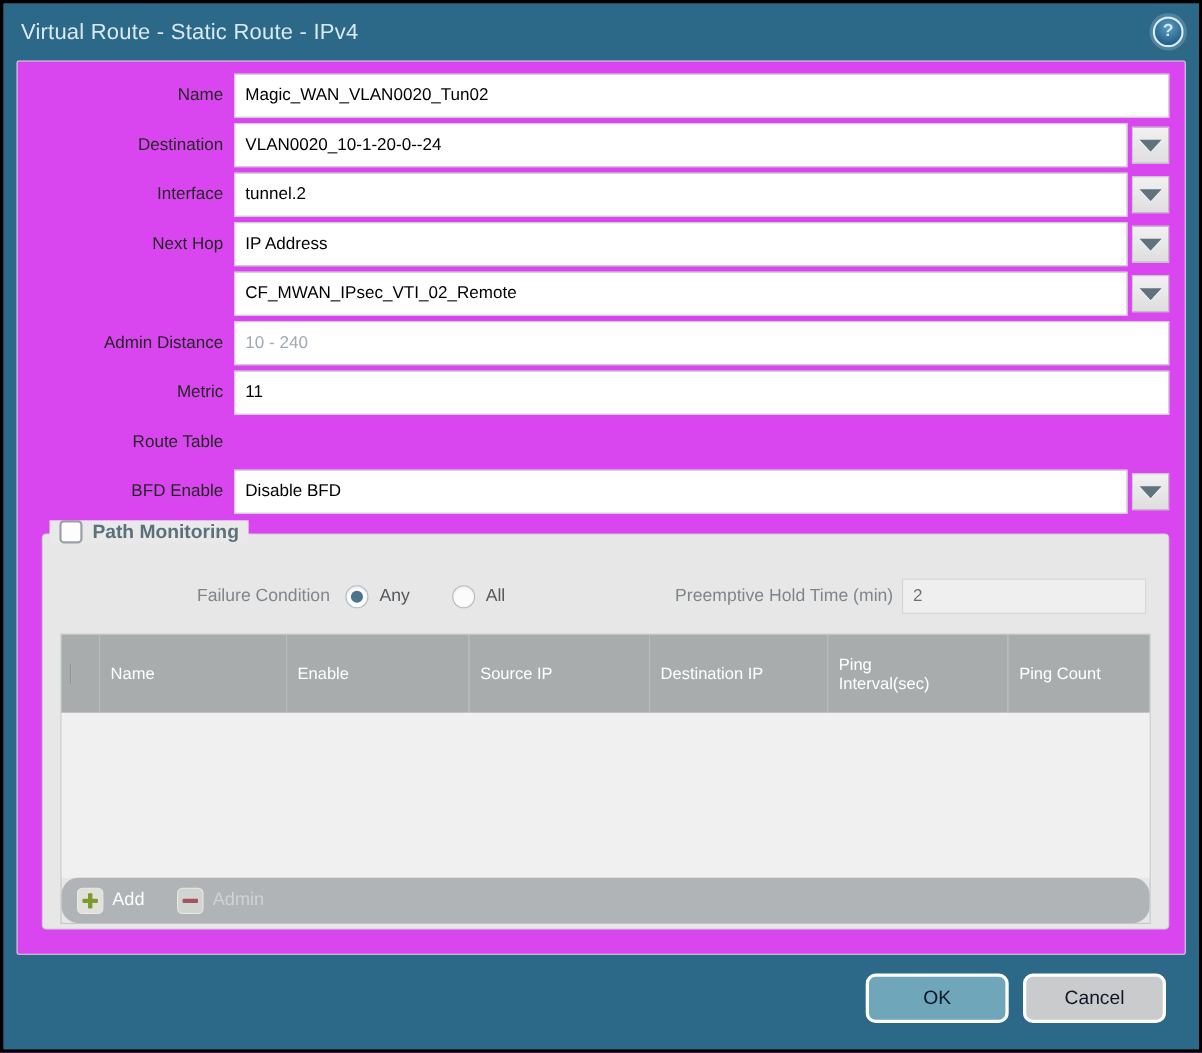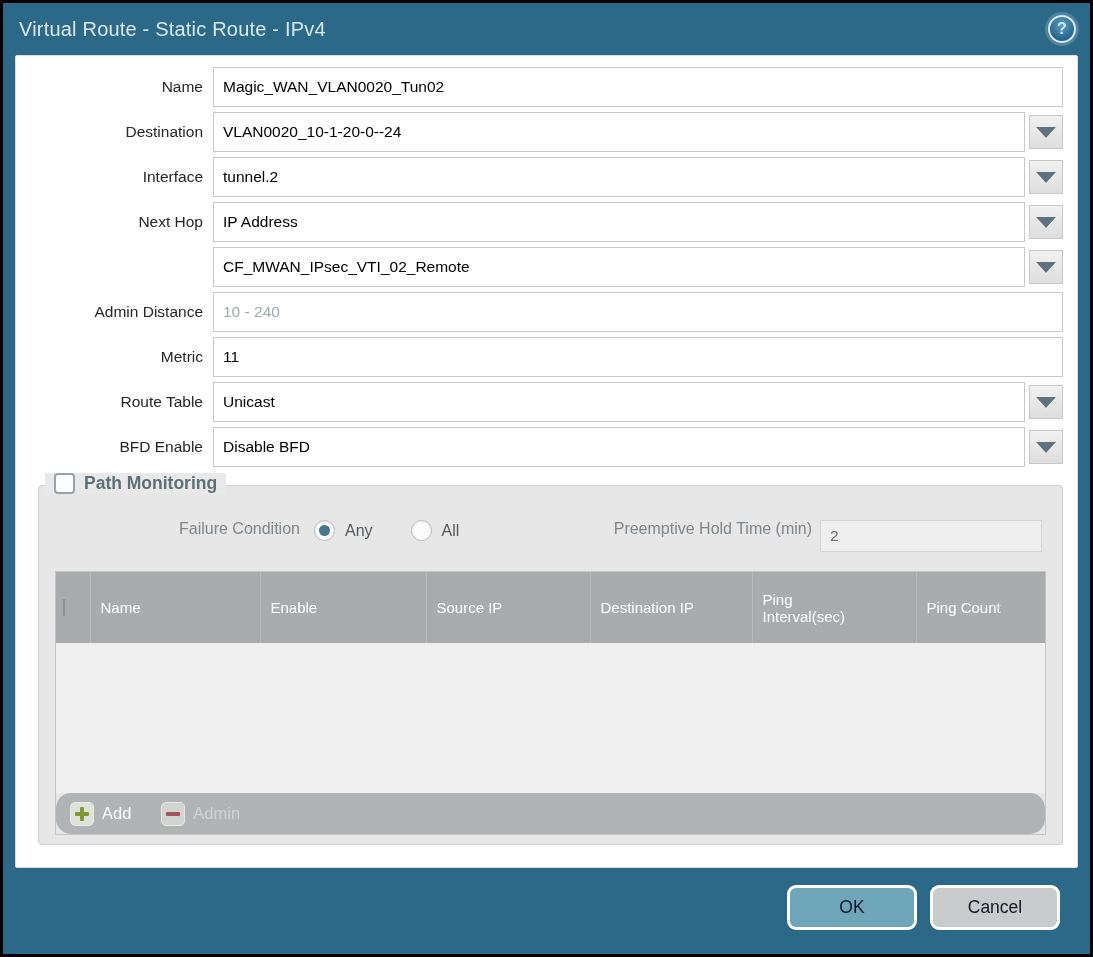--- a/index.html
+++ b/index.html
@@ -24,21 +24,21 @@
     margin-left:auto; width:28px; height:28px; border-radius:50%;
     border:2px solid #d9eaf3;
     background:radial-gradient(circle at 50% 32%, #5d9cbe 0%, #24618a 75%);
     box-shadow:0 0 0 3px rgba(255,255,255,.18);
     display:flex; align-items:center; justify-content:center;
     color:#cfe9fa; font-size:16px; font-weight:bold; cursor:pointer;
   }
   
   .panel {
     position:absolute; top:52px; left:12px; right:12px; bottom:86px;
-    background:#ffffff; border:1px solid #dcdcdc; border-radius:2px;
+    background:#d946ef; border:1px solid #dcdcdc; border-radius:2px;
     padding-top:14px; overflow:hidden;
   }
   .form-row {
     display:flex; align-items:center; height:34px;
     margin:0 14px 11px 14px;
   }
   .form-label {
     width:183px; text-align:right; padding-right:10px;
     font-size:15.5px; color:#262626; white-space:nowrap;
   }
@@ -71,21 +71,21 @@
     position:absolute; top:-13px; left:6px;
     display:flex; align-items:center; gap:9px;
     background:#e9e9e9; padding:0 9px;
   }
   .pm-checkbox {
     width:21px; height:21px; background:#fdfdfd;
     border:2px solid #9aa1a6; border-radius:4px; cursor:pointer;
   }
   .pm-title { font-size:17.5px; font-weight:bold; color:#5b7079; }
   .fc-row {
-    display:flex; align-items:flex-start; height:34px; margin:8px 4px 17px 4px;
+    display:flex; align-items:center; height:34px; margin:13px 4px 17px 4px;
   }
   .fc-label { margin-left:120px; font-size:16px; color:#7f868b; }
   .radio-group { display:flex; align-items:center; margin-left:14px; gap:38px; }
   .radio-item { display:flex; align-items:center; gap:10px; cursor:pointer; }
   .radio-circle {
     width:21px; height:21px; border-radius:50%;
     background:#fbfbfb; border:1px solid #b7bbbe;
     display:flex; align-items:center; justify-content:center;
     box-shadow:inset 0 1px 2px rgba(0,0,0,.08);
   }
@@ -218,26 +218,20 @@
 
     <div class="form-row">
       <span class="form-label">Metric</span>
       <span class="field-wrap">
         <input class="text-input" type="text" value="11" style="">
       </span>
     </div>
 
     <div class="form-row">
       <span class="form-label">Route Table</span>
-      <span class="field-wrap">
-        <input class="text-input" type="text" value="Unicast" style="">
-        <span class="dd-btn">
-            <span class="dd-arrow"></span>
-          </span>
-      </span>
     </div>
 
     <div class="form-row">
       <span class="form-label">BFD Enable</span>
       <span class="field-wrap">
         <input class="text-input" type="text" value="Disable BFD" style="">
         <span class="dd-btn">
             <span class="dd-arrow"></span>
           </span>
       </span>

